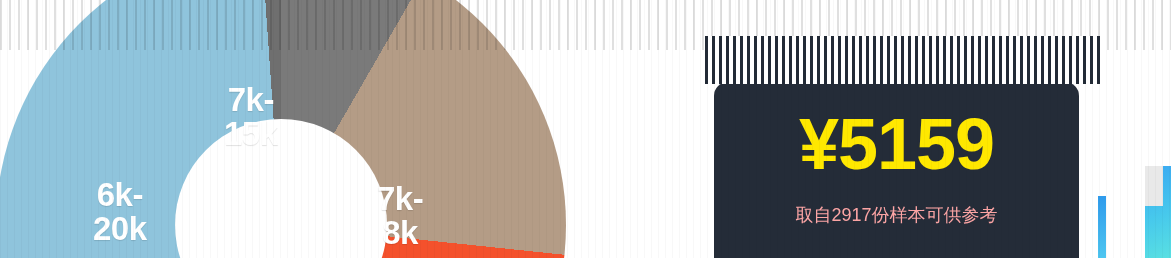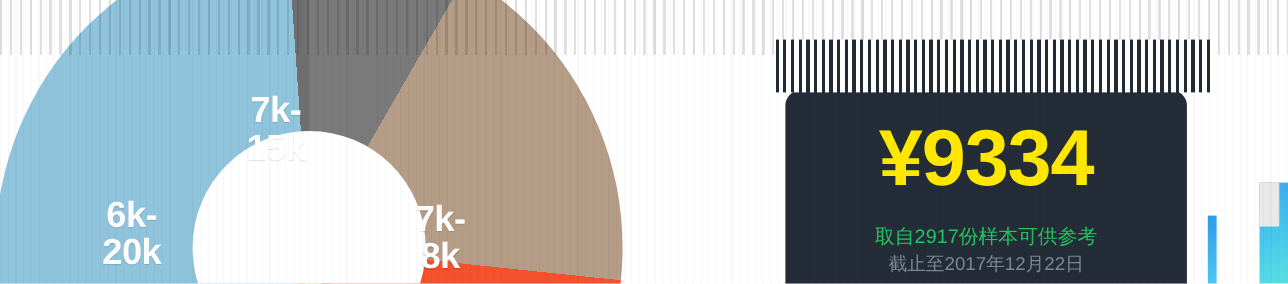--- a/index.html
+++ b/index.html
@@ -159,21 +159,21 @@
   }
   .salary-amount {
     color: #ffe800;
     font-size: 72px;
     font-weight: bold;
     line-height: 1;
     letter-spacing: -1px;
   }
   .salary-note {
     margin-top: 22px;
-    color: #22c55e;
+    color: #fca5a5;
     font-size: 18px;
     line-height: 1.45;
   }
   .salary-note2 {
     color: #7d8693;
     font-size: 17px;
     line-height: 1.45;
   }
 
   
@@ -221,23 +221,22 @@
 
   <div class="slice-label lbl-6k8k">7k-
 8k</div>
 
   <div class="hole-text">
     <div></div>
     <div class="sub"></div>
   </div>
 
   <div class="salary-card">
-    <div class="salary-amount">¥9334</div>
+    <div class="salary-amount">¥5159</div>
     <div class="salary-note">取自2917份样本可供参考</div>
-    <div class="salary-note2">截止至2017年12月22日</div>
   </div>
 
   <div class="blue-strip-thin"></div>
   <div class="blue-panel">
     <div class="grey-cap"></div>
   </div>
 
   <div class="streaks"></div>
   <div class="streaks-top"></div>
   <div class="streaks-bar"></div>

